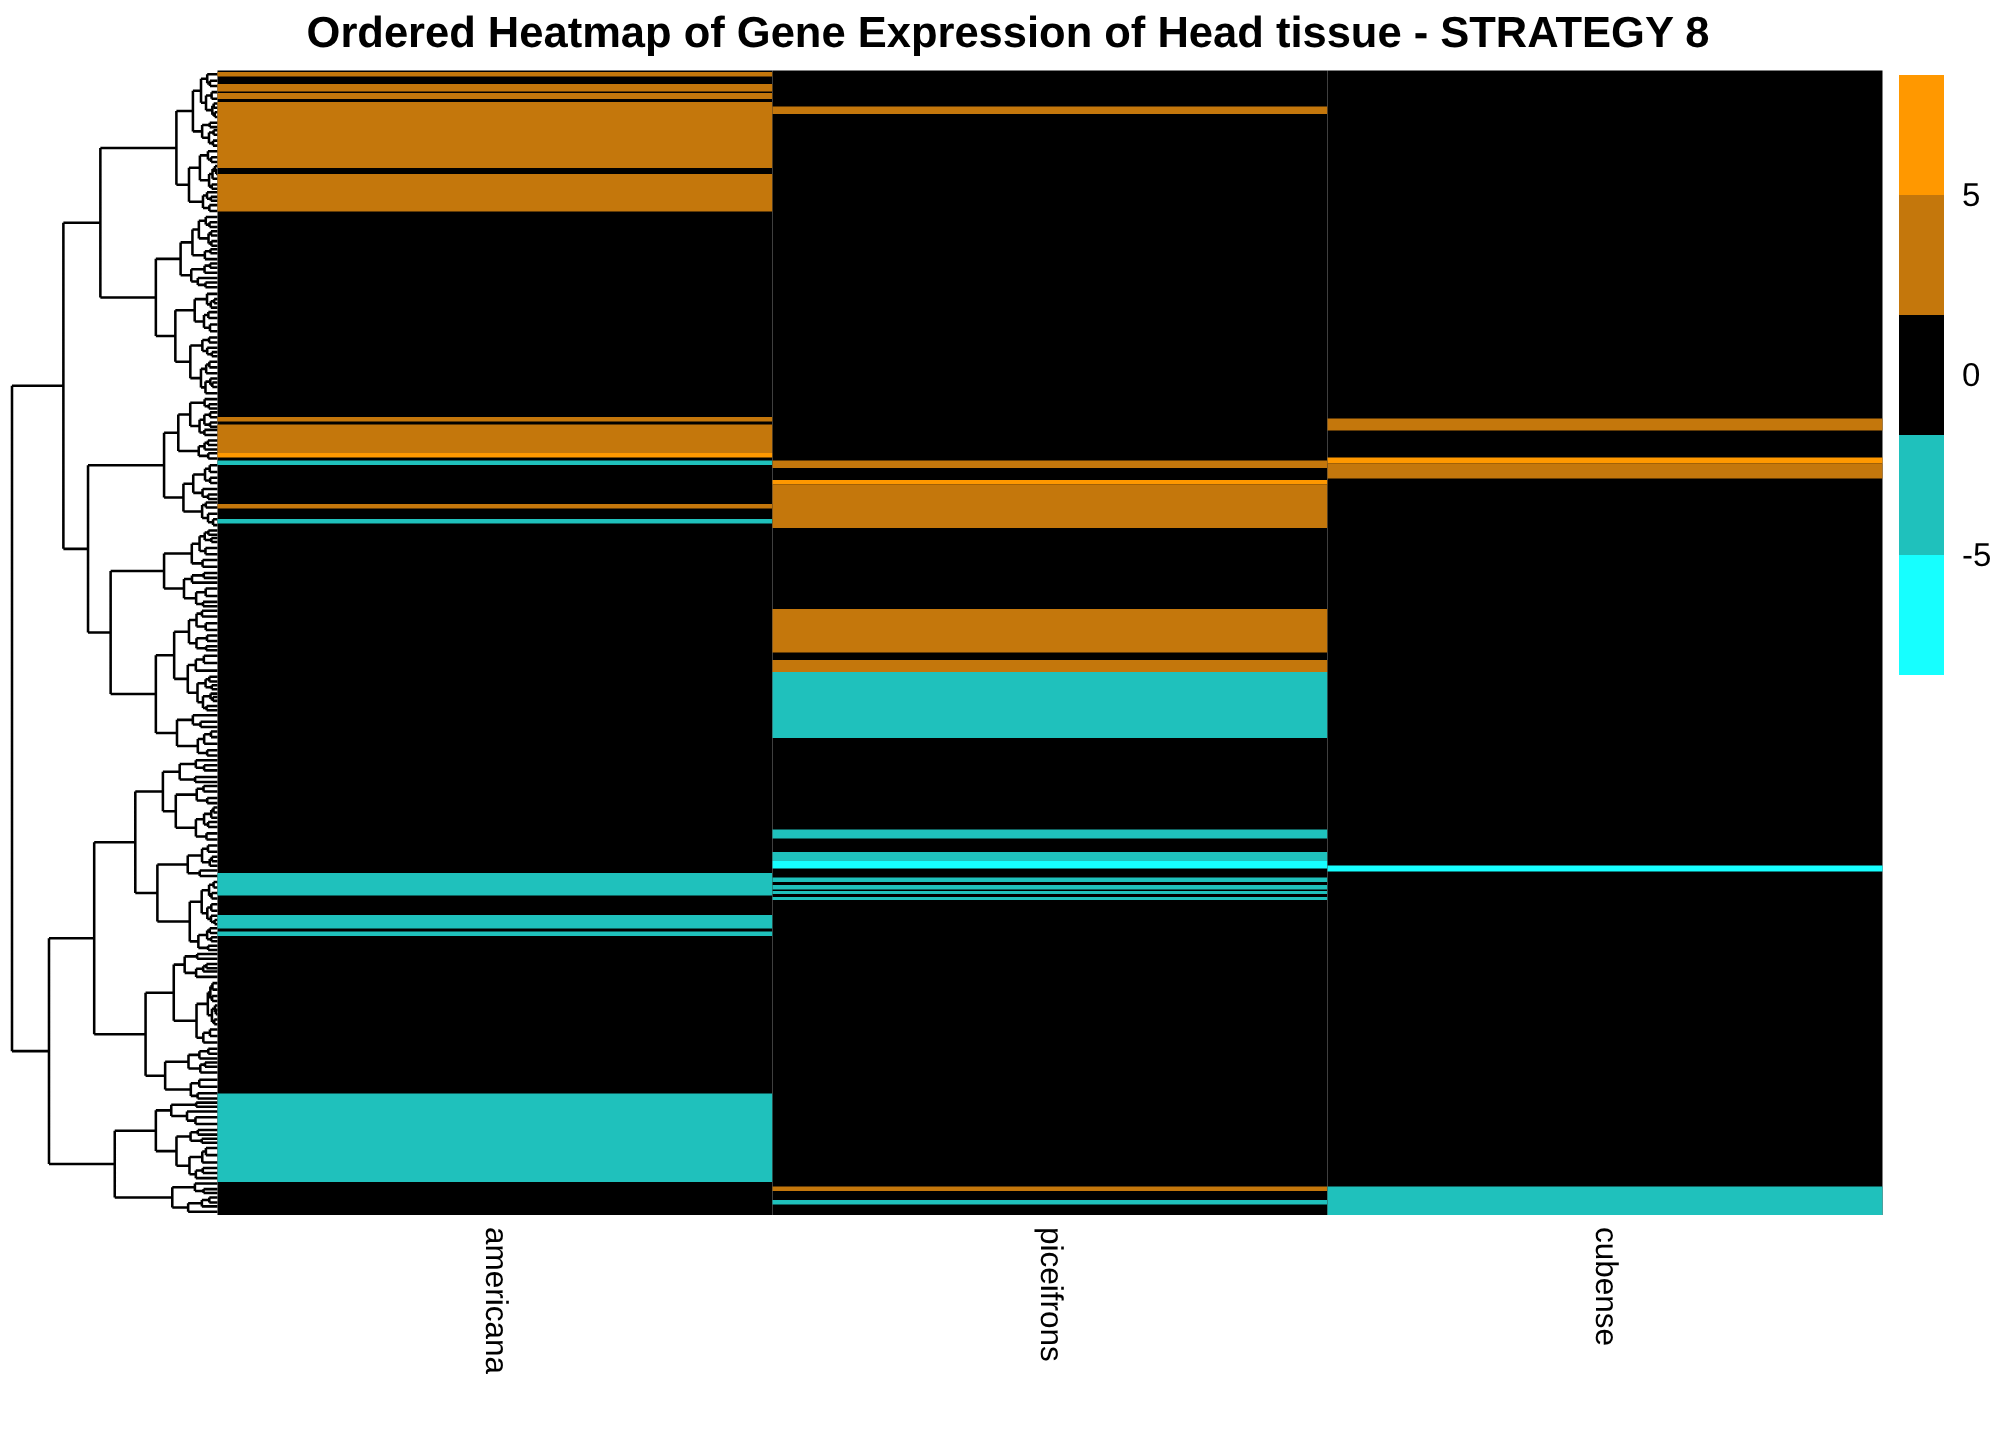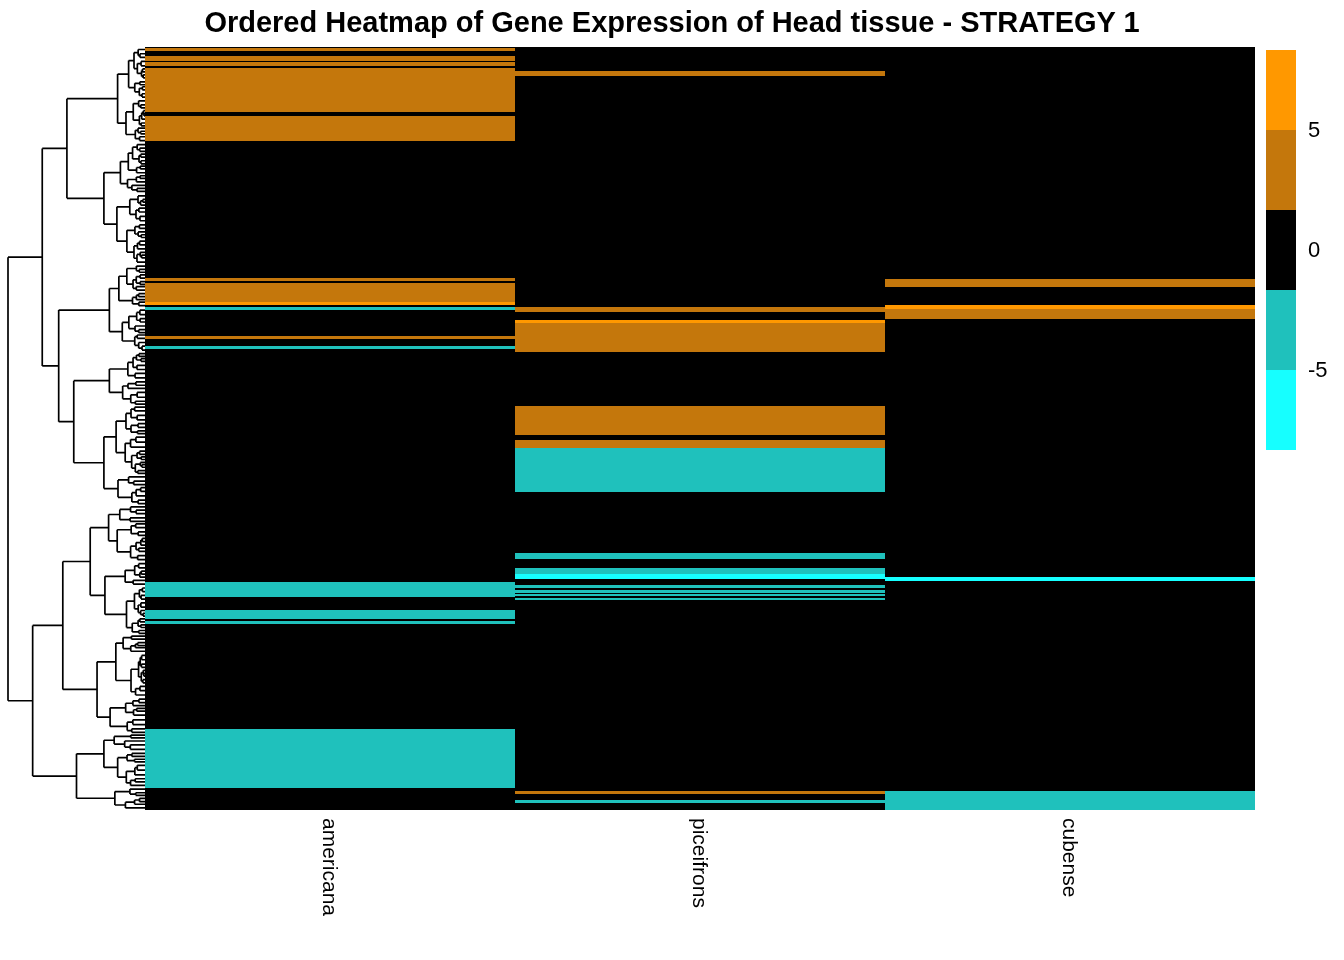--- a/index.html
+++ b/index.html
@@ -20,21 +20,21 @@
     transform:rotate(90deg);transform-origin:0 0;line-height:22px;
   }
   #legend{position:absolute;left:0;top:0;width:1344px;height:960px;pointer-events:none;}
   .legend-block{position:absolute;}
   .legend-tick{position:absolute;font-size:22px;color:#000;line-height:22px;}
 </style>
 </head>
 <body>
 
 <div class="stage">
-  <div class="chart-title">Ordered Heatmap of Gene Expression of Head tissue - STRATEGY 1</div>
+  <div class="chart-title">Ordered Heatmap of Gene Expression of Head tissue - STRATEGY 8</div>
   <svg id="dendro" width="170" height="960" viewBox="0 0 170 960">
       <path d="M139.95559908061054,53.76735885317084L139.95559908061054,57.37721410137666M139.95559908061054,53.76735885317084L145,53.76735885317084M139.95559908061054,57.37721410137666L145,57.37721410137666M138.14252932663243,49.501201899320165L138.14252932663243,55.57228647727375M138.14252932663243,49.501201899320165L145,49.501201899320165M138.14252932663243,55.57228647727375L139.95559908061054,55.57228647727375M141.05824681754615,61.423787459874L141.05824681754615,65.8245655385828M141.05824681754615,61.423787459874L145,61.423787459874M141.05824681754615,65.8245655385828L145,65.8245655385828M142.49177409375577,68.96387808230932L142.49177409375577,71.89759237328522M142.49177409375577,68.96387808230932L145,68.96387808230932M142.49177409375577,71.89759237328522L145,71.89759237328522M143.14177979063476,74.8893124393204L143.14177979063476,77.96345719739244M143.14177979063476,74.8893124393204L145,74.8893124393204M143.14177979063476,77.96345719739244L145,77.96345719739244M141.54667193199822,70.43073522779727L141.54667193199822,76.42638481835642M141.54667193199822,70.43073522779727L142.49177409375577,70.43073522779727M141.54667193199822,76.42638481835642L143.14177979063476,76.42638481835642M137.3475036223771,63.6241764992284L137.3475036223771,73.42856002307684M137.3475036223771,63.6241764992284L141.05824681754615,63.6241764992284M137.3475036223771,73.42856002307684L141.54667193199822,73.42856002307684M134.0065091599604,52.53674418829696L134.0065091599604,68.52636826115263M134.0065091599604,52.53674418829696L138.14252932663243,52.53674418829696M134.0065091599604,68.52636826115263L137.3475036223771,68.52636826115263M139.80746785805044,81.87172438533642L139.80746785805044,84.74789299241482M139.80746785805044,81.87172438533642L145,81.87172438533642M139.80746785805044,84.74789299241482L145,84.74789299241482M142.37038878932225,86.77276697039811L142.37038878932225,89.83319278729742M142.37038878932225,86.77276697039811L145,86.77276697039811M142.37038878932225,89.83319278729742L145,89.83319278729742M141.98050011850685,93.7638350367494L141.98050011850685,97.07985040536605M141.98050011850685,93.7638350367494L145,93.7638350367494M141.98050011850685,97.07985040536605L145,97.07985040536605M139.31257032118597,88.30297987884776L139.31257032118597,95.42184272105773M139.31257032118597,88.30297987884776L142.37038878932225,88.30297987884776M139.31257032118597,95.42184272105773L141.98050011850685,95.42184272105773M134.7601718551093,83.30980868887562L134.7601718551093,91.86241129995275M134.7601718551093,83.30980868887562L139.80746785805044,83.30980868887562M134.7601718551093,91.86241129995275L139.31257032118597,91.86241129995275M128.61655676554423,60.531556224724795L128.61655676554423,87.58610999441419M128.61655676554423,60.531556224724795L134.0065091599604,60.531556224724795M128.61655676554423,87.58610999441419L134.7601718551093,87.58610999441419M140.7368442270229,104.83094036488757L140.7368442270229,107.96783759966024M140.7368442270229,104.83094036488757L145,104.83094036488757M140.7368442270229,107.96783759966024L145,107.96783759966024M138.61567660408605,100.79013922890758L138.61567660408605,106.3993889822739M138.61567660408605,100.79013922890758L145,100.79013922890758M138.61567660408605,106.3993889822739L140.7368442270229,106.3993889822739M144.06131790851856,113.35544573484204L144.06131790851856,115.9772176286942M144.06131790851856,113.35544573484204L145,113.35544573484204M144.06131790851856,115.9772176286942L145,115.9772176286942M143.35014163795546,110.68659616767076L143.35014163795546,114.66633168176811M143.35014163795546,110.68659616767076L145,110.68659616767076M143.35014163795546,114.66633168176811L144.06131790851856,114.66633168176811M141.6690286017441,112.67646392471943L141.6690286017441,119.21588467552344M141.6690286017441,112.67646392471943L143.35014163795546,112.67646392471943M141.6690286017441,119.21588467552344L145,119.21588467552344M141.13366659540895,123.0197323086248L141.13366659540895,125.83187336431253M141.13366659540895,123.0197323086248L145,123.0197323086248M141.13366659540895,125.83187336431253L145,125.83187336431253M139.3759751894267,115.94617430012144L139.3759751894267,124.42580283646866M139.3759751894267,115.94617430012144L141.6690286017441,115.94617430012144M139.3759751894267,124.42580283646866L141.13366659540895,124.42580283646866M133.25954264641618,103.59476410559074L133.25954264641618,120.18598856829506M133.25954264641618,103.59476410559074L138.61567660408605,103.59476410559074M133.25954264641618,120.18598856829506L139.3759751894267,120.18598856829506M140.56143853628848,131.23827072375371L140.56143853628848,133.82580134731614M140.56143853628848,131.23827072375371L145,131.23827072375371M140.56143853628848,133.82580134731614L145,133.82580134731614M138.0181006707192,128.1312980375799L138.0181006707192,132.53203603553493M138.0181006707192,128.1312980375799L145,128.1312980375799M138.0181006707192,132.53203603553493L140.56143853628848,132.53203603553493M139.56725949665494,136.75834900748822L139.56725949665494,140.60141041183726M139.56725949665494,136.75834900748822L145,136.75834900748822M139.56725949665494,140.60141041183726L145,140.60141041183726M135.31937842202802,130.3316670365574L135.31937842202802,138.67987970966274M135.31937842202802,130.3316670365574L138.0181006707192,130.3316670365574M135.31937842202802,138.67987970966274L139.56725949665494,138.67987970966274M125.9913855477795,111.8903763369429L125.9913855477795,134.5057733731101M125.9913855477795,111.8903763369429L133.25954264641618,111.8903763369429M125.9913855477795,134.5057733731101L135.31937842202802,134.5057733731101M117.6,74.05883310956949L117.6,123.19807485502649M117.6,74.05883310956949L128.61655676554423,74.05883310956949M117.6,123.19807485502649L125.9913855477795,123.19807485502649M139.67726697237072,148.1895092400041L139.67726697237072,151.30897303458073M139.67726697237072,148.1895092400041L145,148.1895092400041M139.67726697237072,151.30897303458073L145,151.30897303458073M137.1715085466258,144.6188659534187L137.1715085466258,149.74924113729242M137.1715085466258,144.6188659534187L145,144.6188659534187M137.1715085466258,149.74924113729242L139.67726697237072,149.74924113729242M140.68946883766017,154.1336494524429L140.68946883766017,157.06550812700638M140.68946883766017,154.1336494524429L145,154.1336494524429M140.68946883766017,157.06550812700638L145,157.06550812700638M140.9113890381548,160.73377590001007L140.9113890381548,163.78338918769367M140.9113890381548,160.73377590001007L145,160.73377590001007M140.9113890381548,163.78338918769367L145,163.78338918769367M139.02347533141494,155.59957878972466L139.02347533141494,162.2585825438519M139.02347533141494,155.59957878972466L140.68946883766017,155.59957878972466M139.02347533141494,162.2585825438519L140.9113890381548,162.2585825438519M132.5722515472021,147.18405354535554L132.5722515472021,158.92908066678825M132.5722515472021,147.18405354535554L137.1715085466258,147.18405354535554M132.5722515472021,158.92908066678825L139.02347533141494,158.92908066678825M140.2773818734777,166.12226579676152L140.2773818734777,168.88536162045637M140.2773818734777,166.12226579676152L145,166.12226579676152M140.2773818734777,168.88536162045637L145,168.88536162045637M136.5796437259908,167.50381370860896L136.5796437259908,172.7454075425103M136.5796437259908,167.50381370860896L140.2773818734777,167.50381370860896M136.5796437259908,172.7454075425103L145,172.7454075425103M128.29076784647881,153.0565671060719L128.29076784647881,170.12461062555963M128.29076784647881,153.0565671060719L132.5722515472021,153.0565671060719M128.29076784647881,170.12461062555963L136.5796437259908,170.12461062555963M140.0615839469015,175.72997863021203L140.0615839469015,178.46180805519163M140.0615839469015,175.72997863021203L145,175.72997863021203M140.0615839469015,178.46180805519163L145,178.46180805519163M136.36647234182615,177.09589334270183L136.36647234182615,181.86408857972384M136.36647234182615,177.09589334270183L140.0615839469015,177.09589334270183M136.36647234182615,181.86408857972384L145,181.86408857972384M136.97823694018078,188.37692881899767L136.97823694018078,191.4744020174203M136.97823694018078,188.37692881899767L145,188.37692881899767M136.97823694018078,191.4744020174203L145,191.4744020174203M131.8807539961809,185.292091038293L131.8807539961809,189.92566541820898M131.8807539961809,185.292091038293L145,185.292091038293M131.8807539961809,189.92566541820898L136.97823694018078,189.92566541820898M127.5005387051414,179.47999096121282L127.5005387051414,187.608878228251M127.5005387051414,179.47999096121282L136.36647234182615,179.47999096121282M127.5005387051414,187.608878228251L131.8807539961809,187.608878228251M120.40486800556722,161.59058886581576L120.40486800556722,183.5444345947319M120.40486800556722,161.59058886581576L128.29076784647881,161.59058886581576M120.40486800556722,183.5444345947319L127.5005387051414,183.5444345947319M142.75006866332527,199.4178308029602L142.75006866332527,202.15353261874634M142.75006866332527,199.4178308029602L145,199.4178308029602M142.75006866332527,202.15353261874634L145,202.15353261874634M140.5365221125777,200.78568171085328L140.5365221125777,205.07973365711732M140.5365221125777,200.78568171085328L142.75006866332527,200.78568171085328M140.5365221125777,205.07973365711732L145,205.07973365711732M138.01354638239982,195.91240500719334L138.01354638239982,202.93270768398529M138.01354638239982,195.91240500719334L145,195.91240500719334M138.01354638239982,202.93270768398529L140.5365221125777,202.93270768398529M138.8989219721216,208.074053930093L138.8989219721216,211.98382501326662M138.8989219721216,208.074053930093L145,208.074053930093M138.8989219721216,211.98382501326662L145,211.98382501326662M139.96693726198777,216.31708115553369L139.96693726198777,220.77328025748812M139.96693726198777,216.31708115553369L145,216.31708115553369M139.96693726198777,220.77328025748812L145,220.77328025748812M135.98040912462696,210.02893947167982L135.98040912462696,218.5451807065109M135.98040912462696,210.02893947167982L138.8989219721216,210.02893947167982M135.98040912462696,218.5451807065109L139.96693726198777,218.5451807065109M129.79901236094224,199.42255634558933L129.79901236094224,214.28706008909538M129.79901236094224,199.42255634558933L138.01354638239982,199.42255634558933M129.79901236094224,214.28706008909538L135.98040912462696,214.28706008909538M139.38951206929227,224.9551708094459L139.38951206929227,228.38177634679982M139.38951206929227,224.9551708094459L145,224.9551708094459M139.38951206929227,228.38177634679982L145,228.38177634679982M141.20386343803892,234.7629458270603L141.20386343803892,237.48601926883157M141.20386343803892,234.7629458270603L145,234.7629458270603M141.20386343803892,237.48601926883157L145,237.48601926883157M138.14222585575536,231.88142965217313L138.14222585575536,236.12448254794595M138.14222585575536,231.88142965217313L145,231.88142965217313M138.14222585575536,236.12448254794595L141.20386343803892,236.12448254794595M134.90532107462252,226.66847357812287L134.90532107462252,234.00295610005952M134.90532107462252,226.66847357812287L139.38951206929227,226.66847357812287M134.90532107462252,234.00295610005952L138.14222585575536,234.00295610005952M139.57731029134135,241.1412861527549L139.57731029134135,244.91497904073316M139.57731029134135,241.1412861527549L145,241.1412861527549M139.57731029134135,244.91497904073316L145,244.91497904073316M137.44604336932852,243.028132596744L137.44604336932852,248.79395322164046M137.44604336932852,243.028132596744L139.57731029134135,243.028132596744M137.44604336932852,248.79395322164046L145,248.79395322164046M141.56018561982125,255.0536089635515L141.56018561982125,257.9563017642364M141.56018561982125,255.0536089635515L145,255.0536089635515M141.56018561982125,257.9563017642364L145,257.9563017642364M140.1991796124333,252.31768560663016L140.1991796124333,256.50495536389394M140.1991796124333,252.31768560663016L145,252.31768560663016M140.1991796124333,256.50495536389394L141.56018561982125,256.50495536389394M136.9790337547766,254.41132048526205L136.9790337547766,262.10060352043286M136.9790337547766,254.41132048526205L140.1991796124333,254.41132048526205M136.9790337547766,262.10060352043286L145,262.10060352043286M133.97194693539313,245.91104290919222L133.97194693539313,258.25596200284747M133.97194693539313,245.91104290919222L137.44604336932852,245.91104290919222M133.97194693539313,258.25596200284747L136.9790337547766,258.25596200284747M126.88875049224258,230.3357148390912L126.88875049224258,252.08350245601986M126.88875049224258,230.3357148390912L134.90532107462252,230.3357148390912M126.88875049224258,252.08350245601986L133.97194693539313,252.08350245601986M116.89737819042173,206.85480821734237L116.89737819042173,241.2096086475555M116.89737819042173,206.85480821734237L129.79901236094224,206.85480821734237M116.89737819042173,241.2096086475555L126.88875049224258,241.2096086475555M103.9,172.56751173027385L103.9,224.03220843244893M103.9,172.56751173027385L120.40486800556722,172.56751173027385M103.9,224.03220843244893L116.89737819042173,224.03220843244893M66.91000000000001,98.62845398229798L66.91000000000001,198.29986008136137M66.91000000000001,98.62845398229798L117.6,98.62845398229798M66.91000000000001,198.29986008136137L103.9,198.29986008136137M139.21422534126188,269.4442487699109L139.21422534126188,272.267055472742M139.21422534126188,269.4442487699109L145,269.4442487699109M139.21422534126188,272.267055472742L145,272.267055472742M136.40679869123235,266.09668547847036L136.40679869123235,270.85565212132644M136.40679869123235,266.09668547847036L145,266.09668547847036M136.40679869123235,270.85565212132644L139.21422534126188,270.85565212132644M140.04753613645693,274.93013709604395L140.04753613645693,278.1596133411847M140.04753613645693,274.93013709604395L145,274.93013709604395M140.04753613645693,278.1596133411847L145,278.1596133411847M140.05282950188447,281.7017479056349L140.05282950188447,284.45549024754587M140.05282950188447,281.7017479056349L145,281.7017479056349M140.05282950188447,284.45549024754587L145,284.45549024754587M136.24785498304254,276.54487521861427L136.24785498304254,283.07861907659037M136.24785498304254,276.54487521861427L140.04753613645693,276.54487521861427M136.24785498304254,283.07861907659037L140.05282950188447,283.07861907659037M136.28060299565135,286.5918393228975L136.28060299565135,290.0341230384114M136.28060299565135,286.5918393228975L145,286.5918393228975M136.28060299565135,290.0341230384114L145,290.0341230384114M133.03498583340632,279.8117471476023L133.03498583340632,288.31298118065445M133.03498583340632,279.8117471476023L136.24785498304254,279.8117471476023M133.03498583340632,288.31298118065445L136.28060299565135,288.31298118065445M126.82803358848427,268.47616879989846L126.82803358848427,284.0623641641284M126.82803358848427,268.47616879989846L136.40679869123235,268.47616879989846M126.82803358848427,284.0623641641284L133.03498583340632,284.0623641641284M138.62004568984014,293.70227709250685L138.62004568984014,296.7182912948314M138.62004568984014,293.70227709250685L145,293.70227709250685M138.62004568984014,296.7182912948314L145,296.7182912948314M136.38104160029192,295.2102841936691L136.38104160029192,299.670869730375M136.38104160029192,295.2102841936691L138.62004568984014,295.2102841936691M136.38104160029192,299.670869730375L145,299.670869730375M138.802703267989,302.1869965845832L138.802703267989,305.6729821135154M138.802703267989,302.1869965845832L145,302.1869965845832M138.802703267989,305.6729821135154L145,305.6729821135154M132.5033273932162,297.4405769620221L132.5033273932162,303.9299893490493M132.5033273932162,297.4405769620221L136.38104160029192,297.4405769620221M132.5033273932162,303.9299893490493L138.802703267989,303.9299893490493M118.86813080417863,276.2692664820134L118.86813080417863,300.68528315553567M118.86813080417863,276.2692664820134L126.82803358848427,276.2692664820134M118.86813080417863,300.68528315553567L132.5033273932162,300.68528315553567M139.83307825590924,310.196885802421L139.83307825590924,314.7006851332191M139.83307825590924,310.196885802421L145,310.196885802421M139.83307825590924,314.7006851332191L145,314.7006851332191M140.0877969711751,318.5455349526375L140.0877969711751,321.99135510833366M140.0877969711751,318.5455349526375L145,318.5455349526375M140.0877969711751,321.99135510833366L145,321.99135510833366M136.67800774382994,312.44878546782L136.67800774382994,320.2684450304856M136.67800774382994,312.44878546782L139.83307825590924,312.44878546782M136.67800774382994,320.2684450304856L140.0877969711751,320.2684450304856M138.71123328058638,329.67225009820953L138.71123328058638,332.63709841548433M138.71123328058638,329.67225009820953L145,329.67225009820953M138.71123328058638,332.63709841548433L145,332.63709841548433M135.0308992302547,325.9804904349504L135.0308992302547,331.15467425684693M135.0308992302547,325.9804904349504L145,325.9804904349504M135.0308992302547,331.15467425684693L138.71123328058638,331.15467425684693M128.82996835448228,316.3586152491528L128.82996835448228,328.5675823458987M128.82996835448228,316.3586152491528L136.67800774382994,316.3586152491528M128.82996835448228,328.5675823458987L135.0308992302547,328.5675823458987M137.19715352841598,335.0194323181219L137.19715352841598,338.2987235036412M137.19715352841598,335.0194323181219L145,335.0194323181219M137.19715352841598,338.2987235036412L145,338.2987235036412M142.0414426543547,346.20598895252135L142.0414426543547,350.06871841710574M142.0414426543547,346.20598895252135L145,346.20598895252135M142.0414426543547,350.06871841710574L145,350.06871841710574M138.68804106187392,342.4889344135504L138.68804106187392,348.13735368481355M138.68804106187392,342.4889344135504L145,342.4889344135504M138.68804106187392,348.13735368481355L142.0414426543547,348.13735368481355M134.7502149187228,336.65907791088154L134.7502149187228,345.313144049182M134.7502149187228,336.65907791088154L137.19715352841598,336.65907791088154M134.7502149187228,345.313144049182L138.68804106187392,345.313144049182M122.28540770409019,322.46309879752573L122.28540770409019,340.98611098003175M122.28540770409019,322.46309879752573L128.82996835448228,322.46309879752573M122.28540770409019,340.98611098003175L134.7502149187228,340.98611098003175M109.38,288.4772748187745L109.38,331.72460488877874M109.38,288.4772748187745L118.86813080417863,288.4772748187745M109.38,331.72460488877874L122.28540770409019,331.72460488877874M138.90113859452651,353.6436578846008L138.90113859452651,356.4698061727634M138.90113859452651,353.6436578846008L145,353.6436578846008M138.90113859452651,356.4698061727634L145,356.4698061727634M140.89511607352625,358.6987028948256L140.89511607352625,361.3124421028108M140.89511607352625,358.6987028948256L145,358.6987028948256M140.89511607352625,361.3124421028108L145,361.3124421028108M136.4772620428214,355.0567320286821L136.4772620428214,360.00557249881825M136.4772620428214,355.0567320286821L138.90113859452651,355.0567320286821M136.4772620428214,360.00557249881825L140.89511607352625,360.00557249881825M136.98238161664466,365.28073540445524L136.98238161664466,369.4778332120897M136.98238161664466,365.28073540445524L145,365.28073540445524M136.98238161664466,369.4778332120897L145,369.4778332120897M133.04340647162687,357.5311522637502L133.04340647162687,367.3792843082725M133.04340647162687,357.5311522637502L136.4772620428214,357.5311522637502M133.04340647162687,367.3792843082725L136.98238161664466,367.3792843082725M135.04213441952356,373.38843324566267L135.04213441952356,377.7881326451029M135.04213441952356,373.38843324566267L145,373.38843324566267M135.04213441952356,377.7881326451029L145,377.7881326451029M127.85881186347441,362.45521828601136L127.85881186347441,375.5882829453828M127.85881186347441,362.45521828601136L133.04340647162687,362.45521828601136M127.85881186347441,375.5882829453828L135.04213441952356,375.5882829453828M135.84956580614343,381.94489841779716L135.84956580614343,385.23956363411395M135.84956580614343,381.94489841779716L145,381.94489841779716M135.84956580614343,385.23956363411395L145,385.23956363411395M127.9874457627712,383.5922310259555L127.9874457627712,388.4071589294861M127.9874457627712,383.5922310259555L135.84956580614343,383.5922310259555M127.9874457627712,388.4071589294861L145,388.4071589294861M137.124474512982,392.3825277758725L137.124474512982,397.2676845466445M137.124474512982,392.3825277758725L145,392.3825277758725M137.124474512982,397.2676845466445L145,397.2676845466445M135.36052613157983,401.25787753101014L135.36052613157983,404.20191175029123M135.36052613157983,401.25787753101014L145,401.25787753101014M135.36052613157983,404.20191175029123L145,404.20191175029123M130.7573085729432,394.8251061612585L130.7573085729432,402.7298946406507M130.7573085729432,394.8251061612585L137.124474512982,394.8251061612585M130.7573085729432,402.7298946406507L135.36052613157983,402.7298946406507M122.66261983387828,385.9996949777208L122.66261983387828,398.7775004009546M122.66261983387828,385.9996949777208L127.9874457627712,385.9996949777208M122.66261983387828,398.7775004009546L130.7573085729432,398.7775004009546M109.38,369.02175061569704L109.38,392.3885976893377M109.38,369.02175061569704L127.85881186347441,369.02175061569704M109.38,392.3885976893377L122.66261983387828,392.3885976893377M134.65259998666247,407.21379280361595L134.65259998666247,410.9716538060917M134.65259998666247,407.21379280361595L145,407.21379280361595M134.65259998666247,410.9716538060917L145,410.9716538060917M137.1373915914161,415.4379029990513L137.1373915914161,419.9438114528971M137.1373915914161,415.4379029990513L145,415.4379029990513M137.1373915914161,419.9438114528971L145,419.9438114528971M131.01167357379177,409.0927233048538L131.01167357379177,417.6908572259742M131.01167357379177,409.0927233048538L134.65259998666247,409.0927233048538M131.01167357379177,417.6908572259742L137.1373915914161,417.6908572259742M137.99929126351344,423.64552094345385L137.99929126351344,427.28187605794983M137.99929126351344,423.64552094345385L145,423.64552094345385M137.99929126351344,427.28187605794983L145,427.28187605794983M137.4262520779812,430.8849662676523L137.4262520779812,433.55507391425107M137.4262520779812,430.8849662676523L145,430.8849662676523M137.4262520779812,433.55507391425107L145,433.55507391425107M130.9925262824339,425.4636985007018L130.9925262824339,432.2200200909517M130.9925262824339,425.4636985007018L137.99929126351344,425.4636985007018M130.9925262824339,432.2200200909517L137.4262520779812,432.2200200909517M125.9772186942506,413.391790265414L125.9772186942506,428.84185929582674M125.9772186942506,413.391790265414L131.01167357379177,413.391790265414M125.9772186942506,428.84185929582674L130.9925262824339,428.84185929582674M135.89693611302474,437.14834239969997L135.89693611302474,442.05670010420766M135.89693611302474,437.14834239969997L145,437.14834239969997M135.89693611302474,442.05670010420766L145,442.05670010420766M130.54523076656434,439.6025212519538L130.54523076656434,447.0842128321002M130.54523076656434,439.6025212519538L135.89693611302474,439.6025212519538M130.54523076656434,447.0842128321002L145,447.0842128321002M139.54192081785837,451.2119851134619L139.54192081785837,454.3880687698008M139.54192081785837,451.2119851134619L145,451.2119851134619M139.54192081785837,454.3880687698008L145,454.3880687698008M141.1673808054311,456.8723894570328L141.1673808054311,459.50963441834887M141.1673808054311,456.8723894570328L145,456.8723894570328M141.1673808054311,459.50963441834887L145,459.50963441834887M137.0517269474843,452.8000269416313L137.0517269474843,458.19101193769086M137.0517269474843,452.8000269416313L139.54192081785837,452.8000269416313M137.0517269474843,458.19101193769086L141.1673808054311,458.19101193769086M141.84701687814632,464.6558991843224L141.84701687814632,467.25364565610494M141.84701687814632,464.6558991843224L145,464.6558991843224M141.84701687814632,467.25364565610494L145,467.25364565610494M140.37012117734687,462.412130982602L140.37012117734687,465.95477242021366M140.37012117734687,462.412130982602L145,462.412130982602M140.37012117734687,465.95477242021366L141.84701687814632,465.95477242021366M137.73551119223742,470.6360158834623L137.73551119223742,473.4504322249926M137.73551119223742,470.6360158834623L145,470.6360158834623M137.73551119223742,473.4504322249926L145,473.4504322249926M135.31339921377193,464.18345170140776L135.31339921377193,472.0432240542274M135.31339921377193,464.18345170140776L140.37012117734687,464.18345170140776M135.31339921377193,472.0432240542274L137.73551119223742,472.0432240542274M131.66661741173004,455.49551943966105L131.66661741173004,468.11333787781757M131.66661741173004,455.49551943966105L137.0517269474843,455.49551943966105M131.66661741173004,468.11333787781757L135.31339921377193,468.11333787781757M125.18324103984273,443.34336704202707L125.18324103984273,461.8044286587393M125.18324103984273,443.34336704202707L130.54523076656434,443.34336704202707M125.18324103984273,461.8044286587393L131.66661741173004,461.8044286587393M116.10812368774042,421.11682478062033L116.10812368774042,452.57389785038316M116.10812368774042,421.11682478062033L125.9772186942506,421.11682478062033M116.10812368774042,452.57389785038316L125.18324103984273,452.57389785038316M133.7005374521693,481.1666156728207L133.7005374521693,484.70583669602354M133.7005374521693,481.1666156728207L145,481.1666156728207M133.7005374521693,484.70583669602354L145,484.70583669602354M128.5703898370295,476.8953610105606L128.5703898370295,482.9362261844221M128.5703898370295,476.8953610105606L145,476.8953610105606M128.5703898370295,482.9362261844221L133.7005374521693,482.9362261844221M140.6577444538359,487.66258655505135L140.6577444538359,491.41542209477905M140.6577444538359,487.66258655505135L145,487.66258655505135M140.6577444538359,491.41542209477905L145,491.41542209477905M136.11058525655764,489.5390043249152L136.11058525655764,495.8239959479299M136.11058525655764,489.5390043249152L140.6577444538359,489.5390043249152M136.11058525655764,495.8239959479299L145,495.8239959479299M138.09900541253265,500.1673327769638L138.09900541253265,503.7204121344411M138.09900541253265,500.1673327769638L145,500.1673327769638M138.09900541253265,503.7204121344411L145,503.7204121344411M131.87715680589722,492.6815001364226L131.87715680589722,501.94387245570243M131.87715680589722,492.6815001364226L136.11058525655764,492.6815001364226M131.87715680589722,501.94387245570243L138.09900541253265,501.94387245570243M117.9980354022251,479.9157935974913L117.9980354022251,497.31268629606245M117.9980354022251,479.9157935974913L128.5703898370295,479.9157935974913M117.9980354022251,497.31268629606245L131.87715680589722,497.31268629606245M103.9,436.8453613155017L103.9,488.6142399467769M103.9,436.8453613155017L116.10812368774042,436.8453613155017M103.9,488.6142399467769L117.9980354022251,488.6142399467769M73.75999999999999,380.7051741525174L73.75999999999999,462.7298006311393M73.75999999999999,380.7051741525174L109.38,380.7051741525174M73.75999999999999,462.7298006311393L103.9,462.7298006311393M58.69,310.10093985377665L58.69,421.71748739182834M58.69,310.10093985377665L109.38,310.10093985377665M58.69,421.71748739182834L73.75999999999999,421.71748739182834M42.25,148.46415703182967L42.25,365.9092136228025M42.25,148.46415703182967L66.91000000000001,148.46415703182967M42.25,365.9092136228025L58.69,365.9092136228025M136.0776270608852,510.1953283069697L136.0776270608852,513.5879537565552M136.0776270608852,510.1953283069697L145,510.1953283069697M136.0776270608852,513.5879537565552L145,513.5879537565552M130.53147840310206,506.8950604168294L130.53147840310206,511.89164103176245M130.53147840310206,506.8950604168294L145,506.8950604168294M130.53147840310206,511.89164103176245L136.0776270608852,511.89164103176245M130.06779433624286,517.9604918155511L130.06779433624286,521.3318194995168M130.06779433624286,517.9604918155511L145,517.9604918155511M130.06779433624286,521.3318194995168L145,521.3318194995168M119.79528627543422,509.3933507242959L119.79528627543422,519.6461556575339M119.79528627543422,509.3933507242959L130.53147840310206,509.3933507242959M119.79528627543422,519.6461556575339L130.06779433624286,519.6461556575339M135.6843930044724,523.953572236642L135.6843930044724,527.7054093051013M135.6843930044724,523.953572236642L145,523.953572236642M135.6843930044724,527.7054093051013L145,527.7054093051013M138.15066110349258,531.9681885406785L138.15066110349258,535.4196839118878M138.15066110349258,531.9681885406785L145,531.9681885406785M138.15066110349258,535.4196839118878L145,535.4196839118878M131.15035368572828,525.8294907708716L131.15035368572828,533.6939362262831M131.15035368572828,525.8294907708716L135.6843930044724,525.8294907708716M131.15035368572828,533.6939362262831L138.15066110349258,533.6939362262831M142.31924817077137,538.309483243067L142.31924817077137,541.6578016748692M142.31924817077137,538.309483243067L145,538.309483243067M142.31924817077137,541.6578016748692L145,541.6578016748692M140.8212492575506,539.9836424589681L140.8212492575506,545.1753213170964M140.8212492575506,539.9836424589681L142.31924817077137,539.9836424589681M140.8212492575506,545.1753213170964L145,545.1753213170964M138.71883733678837,548.0486404494352L138.71883733678837,551.3435451030721M138.71883733678837,548.0486404494352L145,548.0486404494352M138.71883733678837,551.3435451030721L145,551.3435451030721M136.0413787294251,542.5794818880323L136.0413787294251,549.6960927762536M136.0413787294251,542.5794818880323L140.8212492575506,542.5794818880323M136.0413787294251,549.6960927762536L138.71883733678837,549.6960927762536M137.6526997008501,555.5803195245285L137.6526997008501,559.6394593730995M137.6526997008501,555.5803195245285L145,555.5803195245285M137.6526997008501,559.6394593730995L145,559.6394593730995M130.60125210418042,546.137787332143L130.60125210418042,557.609889448814M130.60125210418042,546.137787332143L136.0413787294251,546.137787332143M130.60125210418042,557.609889448814L137.6526997008501,557.609889448814M117.1902703880148,529.7617134985774L117.1902703880148,551.8738383904786M117.1902703880148,529.7617134985774L131.15035368572828,529.7617134985774M117.1902703880148,551.8738383904786L130.60125210418042,551.8738383904786M108.6009071855517,514.519753190915L108.6009071855517,540.817775944528M108.6009071855517,514.519753190915L119.79528627543422,514.519753190915M108.6009071855517,540.817775944528L117.1902703880148,540.817775944528M138.62813955400705,563.7243122540007L138.62813955400705,567.8986284465096M138.62813955400705,563.7243122540007L145,563.7243122540007M138.62813955400705,567.8986284465096L145,567.8986284465096M141.25180333220368,571.110949677787L141.25180333220368,574.1322775090833M141.25180333220368,571.110949677787L145,571.110949677787M141.25180333220368,574.1322775090833L145,574.1322775090833M139.82041066523843,572.6216135934351L139.82041066523843,577.1758660027217M139.82041066523843,572.6216135934351L141.25180333220368,572.6216135934351M139.82041066523843,577.1758660027217L145,577.1758660027217M134.68740067379272,565.8114703502551L134.68740067379272,574.8987397980784M134.68740067379272,565.8114703502551L138.62813955400705,565.8114703502551M134.68740067379272,574.8987397980784L139.82041066523843,574.8987397980784M133.15355127785898,580.3492562204983L133.15355127785898,584.045513880264M133.15355127785898,580.3492562204983L145,580.3492562204983M133.15355127785898,584.045513880264L145,584.045513880264M125.16229702858132,570.3551050741668L125.16229702858132,582.1973850503813M125.16229702858132,570.3551050741668L134.68740067379272,570.3551050741668M125.16229702858132,582.1973850503813L133.15355127785898,582.1973850503813M142.39549400719113,588.0087154936522L142.39549400719113,591.7046484151278M142.39549400719113,588.0087154936522L145,588.0087154936522M142.39549400719113,591.7046484151278L145,591.7046484151278M141.056346473165,595.3756860984232L141.056346473165,599.0482392897679M141.056346473165,595.3756860984232L145,595.3756860984232M141.056346473165,599.0482392897679L145,599.0482392897679M139.38107537198462,589.8566819543901L139.38107537198462,597.2119626940955M139.38107537198462,589.8566819543901L142.39549400719113,589.8566819543901M139.38107537198462,597.2119626940955L141.056346473165,597.2119626940955M140.86844437950106,602.829011622087L140.86844437950106,607.1390579464803M140.86844437950106,602.829011622087L145,602.829011622087M140.86844437950106,607.1390579464803L145,607.1390579464803M143.03922630570327,613.3089315020426L143.03922630570327,616.072686674833M143.03922630570327,613.3089315020426L145,613.3089315020426M143.03922630570327,616.072686674833L145,616.072686674833M140.6545335599219,610.494206575766L140.6545335599219,614.6908090884377M140.6545335599219,610.494206575766L145,610.494206575766M140.6545335599219,614.6908090884377L143.03922630570327,614.6908090884377M138.2152092294965,604.9840347842837L138.2152092294965,612.5925078321019M138.2152092294965,604.9840347842837L140.86844437950106,604.9840347842837M138.2152092294965,612.5925078321019L140.6545335599219,612.5925078321019M134.45809850660868,593.5343223242428L134.45809850660868,608.7882713081927M134.45809850660868,593.5343223242428L139.38107537198462,593.5343223242428M134.45809850660868,608.7882713081927L138.2152092294965,608.7882713081927M139.8302105247993,618.7836659538069L139.8302105247993,621.960668016953M139.8302105247993,618.7836659538069L145,618.7836659538069M139.8302105247993,621.960668016953L145,621.960668016953M140.7602577141644,624.8505849878401L140.7602577141644,627.4790665992M140.7602577141644,624.8505849878401L145,624.8505849878401M140.7602577141644,627.4790665992L145,627.4790665992M138.08726862249944,620.37216698538L138.08726862249944,626.16482579352M138.08726862249944,620.37216698538L139.8302105247993,620.37216698538M138.08726862249944,626.16482579352L140.7602577141644,626.16482579352M138.75084415175021,630.5112275884649L138.75084415175021,633.3390928438453M138.75084415175021,630.5112275884649L145,630.5112275884649M138.75084415175021,633.3390928438453L145,633.3390928438453M132.2476484294886,623.26849638945L132.2476484294886,631.9251602161551M132.2476484294886,623.26849638945L138.08726862249944,623.26849638945M132.2476484294886,631.9251602161551L138.75084415175021,631.9251602161551M126.50505987533535,601.1612968162178L126.50505987533535,627.5968283028026M126.50505987533535,601.1612968162178L134.45809850660868,601.1612968162178M126.50505987533535,627.5968283028026L132.2476484294886,627.5968283028026M104.92340329190438,576.276245062274L104.92340329190438,614.3790625595102M104.92340329190438,576.276245062274L125.16229702858132,576.276245062274M104.92340329190438,614.3790625595102L126.50505987533535,614.3790625595102M90.19999999999999,527.6687645677214L90.19999999999999,595.3276538108921M90.19999999999999,527.6687645677214L108.6009071855517,527.6687645677214M90.19999999999999,595.3276538108921L104.92340329190438,595.3276538108921M131.42480131377562,636.0410565091526L131.42480131377562,639.1358546043836M131.42480131377562,636.0410565091526L145,636.0410565091526M131.42480131377562,639.1358546043836L145,639.1358546043836M137.62404648062775,642.6629074268994L137.62404648062775,645.52133772733M137.62404648062775,642.6629074268994L145,642.6629074268994M137.62404648062775,645.52133772733L145,645.52133772733M135.46079185990027,644.0921225771147L135.46079185990027,647.6786580846384M135.46079185990027,644.0921225771147L137.62404648062775,644.0921225771147M135.46079185990027,647.6786580846384L145,647.6786580846384M130.74568913393495,645.8853903308765L130.74568913393495,651.2509647472322M130.74568913393495,645.8853903308765L135.46079185990027,645.8853903308765M130.74568913393495,651.2509647472322L145,651.2509647472322M123.11533119642834,637.588455556768L123.11533119642834,648.5681775390543M123.11533119642834,637.588455556768L131.42480131377562,637.588455556768M123.11533119642834,648.5681775390543L130.74568913393495,648.5681775390543M141.6353787379813,655.4273053529045L141.6353787379813,659.7567973324524M141.6353787379813,655.4273053529045L145,655.4273053529045M141.6353787379813,659.7567973324524L145,659.7567973324524M141.40421124416014,664.0440427349445L141.40421124416014,667.2878974373872M141.40421124416014,664.0440427349445L145,664.0440427349445M141.40421124416014,667.2878974373872L145,667.2878974373872M140.2349850336591,657.5920513426784L140.2349850336591,665.6659700861659M140.2349850336591,657.5920513426784L141.6353787379813,657.5920513426784M140.2349850336591,665.6659700861659L141.40421124416014,665.6659700861659M143.86907292075276,673.2403016285149L143.86907292075276,676.1617079430279M143.86907292075276,673.2403016285149L145,673.2403016285149M143.86907292075276,676.1617079430279L145,676.1617079430279M143.27310853307753,670.317140400122L143.27310853307753,674.7010047857714M143.27310853307753,670.317140400122L145,670.317140400122M143.27310853307753,674.7010047857714L143.86907292075276,674.7010047857714M142.83448661168734,679.7132591337986L142.83448661168734,682.8637668218032M142.83448661168734,679.7132591337986L145,679.7132591337986M142.83448661168734,682.8637668218032L145,682.8637668218032M141.2992206660782,672.5090725929466L141.2992206660782,681.2885129778008M141.2992206660782,672.5090725929466L143.27310853307753,672.5090725929466M141.2992206660782,681.2885129778008L142.83448661168734,681.2885129778008M138.5478421288441,661.6290107144222L138.5478421288441,676.8987927853736M138.5478421288441,661.6290107144222L140.2349850336591,661.6290107144222M138.5478421288441,676.8987927853736L141.2992206660782,676.8987927853736M139.955171724887,686.3833593998163L139.955171724887,690.6908808447279M139.955171724887,686.3833593998163L145,686.3833593998163M139.955171724887,690.6908808447279L145,690.6908808447279M135.55177153824934,688.5371201222721L135.55177153824934,695.0036741558231M135.55177153824934,688.5371201222721L139.955171724887,688.5371201222721M135.55177153824934,695.0036741558231L145,695.0036741558231M131.01845650017094,669.263901749898L131.01845650017094,691.7703971390475M131.01845650017094,669.263901749898L138.5478421288441,669.263901749898M131.01845650017094,691.7703971390475L135.55177153824934,691.7703971390475M115.83847204603475,643.0783165479112L115.83847204603475,680.5171494444728M115.83847204603475,643.0783165479112L123.11533119642834,643.0783165479112M115.83847204603475,680.5171494444728L131.01845650017094,680.5171494444728M138.87675280231966,699.1556201130568L138.87675280231966,702.5650456991666M138.87675280231966,699.1556201130568L145,699.1556201130568M138.87675280231966,702.5650456991666L145,702.5650456991666M132.92221876439334,700.8603329061117L132.92221876439334,705.6135771892182M132.92221876439334,700.8603329061117L138.87675280231966,700.8603329061117M132.92221876439334,705.6135771892182L145,705.6135771892182M136.6801257066413,708.3572853375259L136.6801257066413,711.1397721432127M136.6801257066413,708.3572853375259L145,708.3572853375259M136.6801257066413,711.1397721432127L145,711.1397721432127M133.53201116017075,709.7485287403694L133.53201116017075,715.0355220229519M133.53201116017075,709.7485287403694L136.6801257066413,709.7485287403694M133.53201116017075,715.0355220229519L145,715.0355220229519M125.6658116087867,703.236955047665L125.6658116087867,712.3920253816607M125.6658116087867,703.236955047665L132.92221876439334,703.236955047665M125.6658116087867,712.3920253816607L133.53201116017075,712.3920253816607M132.8347399617153,719.8711436566273L132.8347399617153,724.5253897769609M132.8347399617153,719.8711436566273L145,719.8711436566273M132.8347399617153,724.5253897769609L145,724.5253897769609M131.73182006251727,728.8498339298693L131.73182006251727,732.3357241468613M131.73182006251727,728.8498339298693L145,728.8498339298693M131.73182006251727,732.3357241468613L145,732.3357241468613M127.20724081374335,722.198266716794L127.20724081374335,730.5927790383653M127.20724081374335,722.198266716794L132.8347399617153,722.198266716794M127.20724081374335,730.5927790383653L131.73182006251727,730.5927790383653M110.09984206265561,707.8144902146628L110.09984206265561,726.3955228775797M110.09984206265561,707.8144902146628L125.6658116087867,707.8144902146628M110.09984206265561,726.3955228775797L127.20724081374335,726.3955228775797M97.05000000000001,661.797732996192L97.05000000000001,717.1050065461212M97.05000000000001,661.797732996192L115.83847204603475,661.797732996192M97.05000000000001,717.1050065461212L110.09984206265561,717.1050065461212M62.8,561.4982091893069L62.8,689.4513697711566M62.8,561.4982091893069L90.19999999999999,561.4982091893069M62.8,689.4513697711566L97.05000000000001,689.4513697711566M130.77299527258634,735.08092013093L130.77299527258634,737.7908544647579M130.77299527258634,735.08092013093L145,735.08092013093M130.77299527258634,737.7908544647579L145,737.7908544647579M130.31340933137523,744.85947184873L130.31340933137523,749.2809813010336M130.31340933137523,744.85947184873L145,744.85947184873M130.31340933137523,749.2809813010336L145,749.2809813010336M124.67475885688393,741.0207466110977L124.67475885688393,747.0702265748818M124.67475885688393,741.0207466110977L145,741.0207466110977M124.67475885688393,747.0702265748818L130.31340933137523,747.0702265748818M114.16824341342924,736.435887297844L114.16824341342924,744.0454865929897M114.16824341342924,736.435887297844L130.77299527258634,736.435887297844M114.16824341342924,744.0454865929897L124.67475885688393,744.0454865929897M131.87631671373532,753.3766735643052L131.87631671373532,756.4067187015966M131.87631671373532,753.3766735643052L145,753.3766735643052M131.87631671373532,756.4067187015966L145,756.4067187015966M134.48255238881438,759.2319330635282L134.48255238881438,761.856541508471M134.48255238881438,759.2319330635282L145,759.2319330635282M134.48255238881438,761.856541508471L145,761.856541508471M127.04299931435864,754.8916961329509L127.04299931435864,760.5442372859997M127.04299931435864,754.8916961329509L131.87631671373532,754.8916961329509M127.04299931435864,760.5442372859997L134.48255238881438,760.5442372859997M137.27364842077745,765.3275463127029L137.27364842077745,770.0979747947342M137.27364842077745,765.3275463127029L145,765.3275463127029M137.27364842077745,770.0979747947342L145,770.0979747947342M134.8510191436622,767.7127605537186L134.8510191436622,774.9716516114943M134.8510191436622,767.7127605537186L137.27364842077745,767.7127605537186M134.8510191436622,774.9716516114943L145,774.9716516114943M135.19406699932588,778.7326557179948L135.19406699932588,781.9433244484117M135.19406699932588,778.7326557179948L145,778.7326557179948M135.19406699932588,781.9433244484117L145,781.9433244484117M130.5528967885168,780.3379900832032L130.5528967885168,785.4299165480721M130.5528967885168,780.3379900832032L135.19406699932588,780.3379900832032M130.5528967885168,785.4299165480721L145,785.4299165480721M126.31077730489304,771.3422060826064L126.31077730489304,782.8839533156377M126.31077730489304,771.3422060826064L134.8510191436622,771.3422060826064M126.31077730489304,782.8839533156377L130.5528967885168,782.8839533156377M117.65295620556222,757.7179667094753L117.65295620556222,777.113079699122M117.65295620556222,757.7179667094753L127.04299931435864,757.7179667094753M117.65295620556222,777.113079699122L126.31077730489304,777.113079699122M103.9,740.2406869454169L103.9,767.4155232042986M103.9,740.2406869454169L114.16824341342924,740.2406869454169M103.9,767.4155232042986L117.65295620556222,767.4155232042986M135.707967876611,792.7406805142399L135.707967876611,795.3157897495144M135.707967876611,792.7406805142399L145,792.7406805142399M135.707967876611,795.3157897495144L145,795.3157897495144M129.93759884027625,789.0364359027215L129.93759884027625,794.0282351318772M129.93759884027625,789.0364359027215L145,789.0364359027215M129.93759884027625,794.0282351318772L135.707967876611,794.0282351318772M139.5398482714907,798.357711651324L139.5398482714907,801.6669504873249M139.5398482714907,798.357711651324L145,798.357711651324M139.5398482714907,801.6669504873249L145,801.6669504873249M134.57749871711596,800.0123310693245L134.57749871711596,804.2514323323796M134.57749871711596,800.0123310693245L139.5398482714907,800.0123310693245M134.57749871711596,804.2514323323796L145,804.2514323323796M125.43457425883561,802.1318817008521L125.43457425883561,807.885648358383M125.43457425883561,802.1318817008521L134.57749871711596,802.1318817008521M125.43457425883561,807.885648358383L145,807.885648358383M114.86,791.5323355172993L114.86,805.0087650296175M114.86,791.5323355172993L129.93759884027625,791.5323355172993M114.86,805.0087650296175L125.43457425883561,805.0087650296175M76.5,753.8281050748577L76.5,798.2705502734584M76.5,753.8281050748577L103.9,753.8281050748577M76.5,798.2705502734584L114.86,798.2705502734584M32.66000000000001,625.4747894802317L32.66000000000001,776.0493276741581M32.66000000000001,625.4747894802317L62.8,625.4747894802317M32.66000000000001,776.0493276741581L76.5,776.0493276741581M8,257.18668532731607L8,700.7620585771949M8,257.18668532731607L42.25,257.18668532731607M8,700.7620585771949L32.66000000000001,700.7620585771949" fill="none" stroke="#000000" stroke-width="1.7"></path>
     </svg>
   <div id="grid" style="left: 145px; top: 47px; width: 1110px; height: 763px;">
       <div class="hm-col" style="left: 0px; width: 370px;">
         <div class="hm-band" style="top: 1px; height: 2.5px; background: rgb(196, 119, 12);"></div>
         <div class="hm-band" style="top: 9px; height: 4.5px; background: rgb(196, 119, 12);"></div>
         <div class="hm-band" style="top: 15px; height: 3.5px; background: rgb(196, 119, 12);"></div>
         <div class="hm-band" style="top: 21px; height: 44px; background: rgb(196, 119, 12);"></div>
         <div class="hm-band" style="top: 69px; height: 25px; background: rgb(196, 119, 12);"></div>

